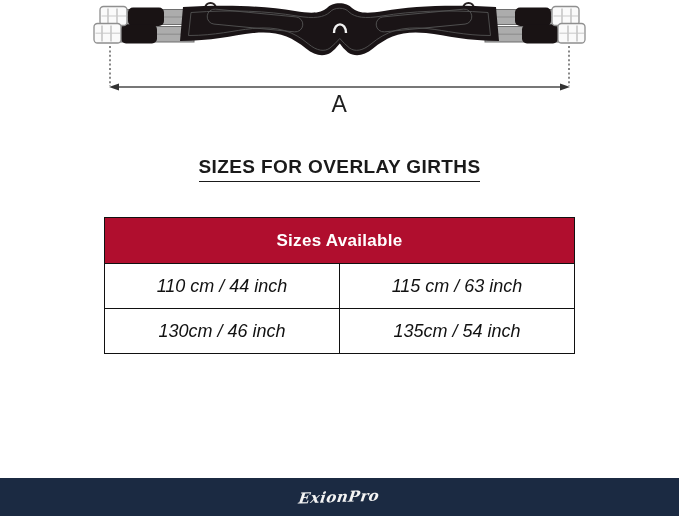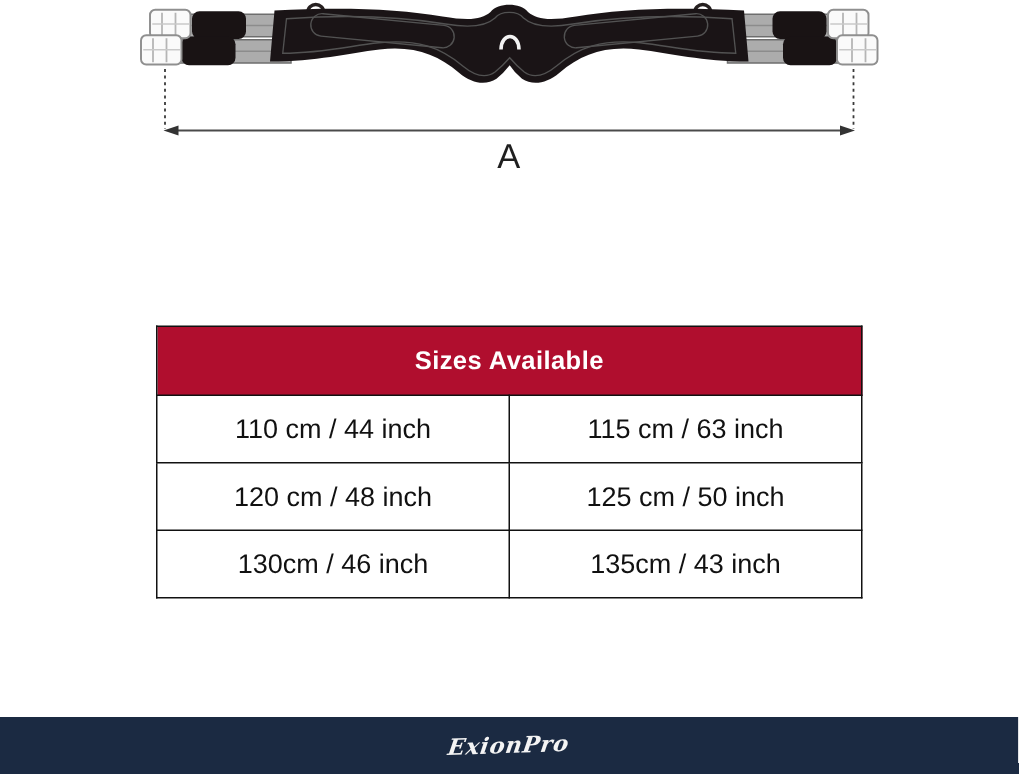--- a/index.html
+++ b/index.html
@@ -67,20 +67,21 @@
     vertical-align: middle;
   }
   td.size-cell {
     height: 45px;
     font-size: 18px;
     font-weight: 400;
     color: #111111;
     text-align: center;
     vertical-align: middle;
     font-family: "Liberation Sans", sans-serif;
+    font-style: italic;
   }
   .footer-bar {
     position: absolute;
     left: 0; top: 478px;
     width: 679px; height: 38px;
     background: #1B2A42;
     display: flex;
     align-items: center;
     justify-content: center;
   }
@@ -193,39 +194,38 @@
 
       <rect x="207" y="13" width="96" height="15" rx="7.5" fill="none" stroke="#525252" stroke-width="0.9" transform="rotate(5.5 255 20.5)"></rect>
       <rect x="376" y="13" width="96" height="15" rx="7.5" fill="none" stroke="#525252" stroke-width="0.9" transform="rotate(-5.5 424 20.5)"></rect>
 
       <path d="M 334 33 C 334 21.5, 346 21.5, 346 33" stroke="#f2f2f2" stroke-width="2.4" fill="none"></path>
     </g>
   </svg>
 
   <div class="dim-label">A</div>
 
+  <div class="page-title-wrap">
+    <span class="page-title">SIZES FOR OVERLAY GIRTHS</span>
+  </div>
 
   <table class="size-table">
     <thead>
       <tr>
         <th class="table-header" colspan="2">Sizes Available</th>
       </tr>
     </thead>
     <tbody>
       <tr>
         <td class="size-cell">110 cm / 44 inch</td>
         <td class="size-cell">115 cm / 63 inch</td>
       </tr>
       <tr>
-        <td class="size-cell">120 cm / 48 inch</td>
-        <td class="size-cell">125 cm / 50 inch</td>
-      </tr>
-      <tr>
         <td class="size-cell">130cm / 46 inch</td>
-        <td class="size-cell">135cm / 43 inch</td>
+        <td class="size-cell">135cm / 54 inch</td>
       </tr>
     </tbody>
   </table>
 
   <div class="footer-bar">
     <span class="brand-logo">ExionPro</span>
   </div>
 
 </div>
 

